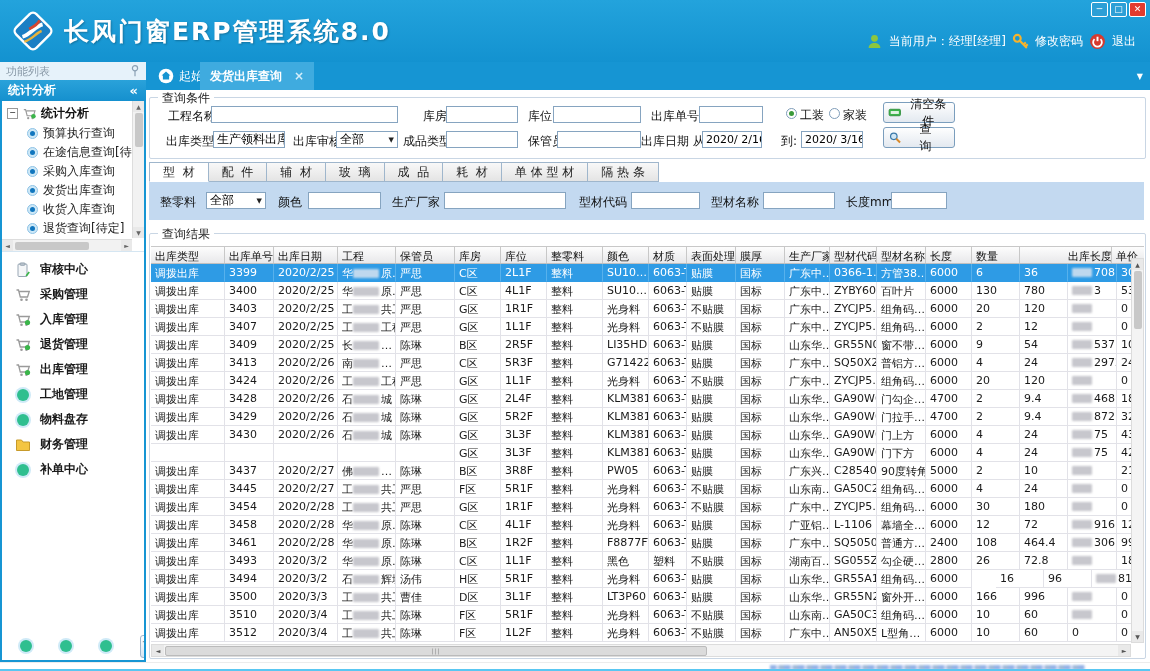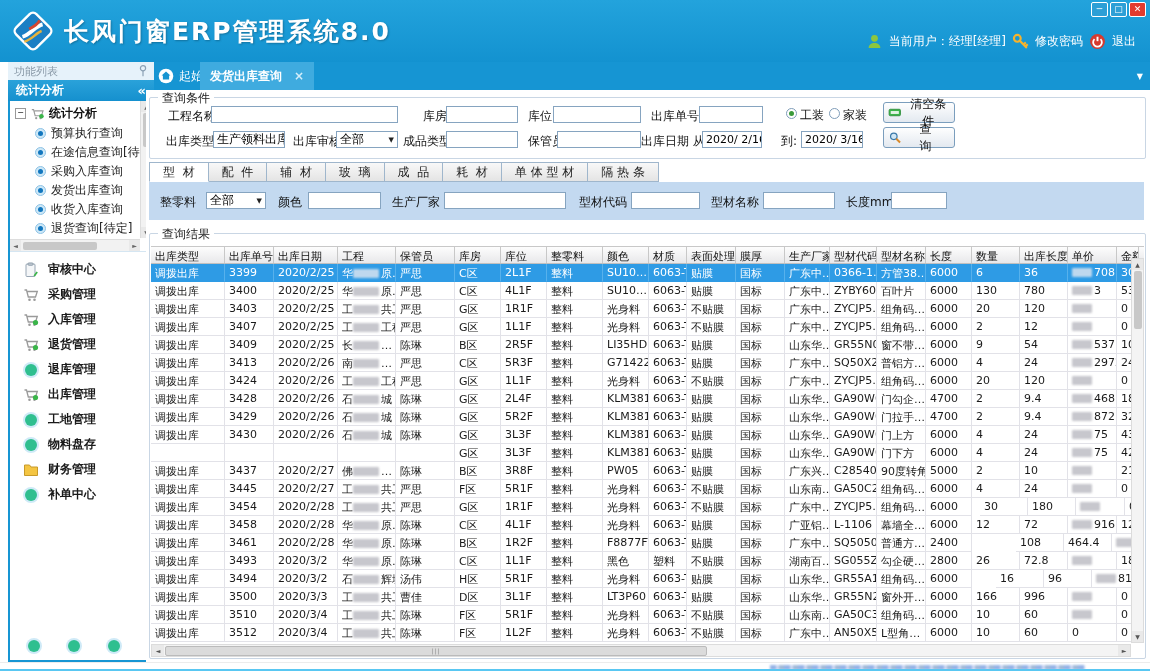--- a/index.html
+++ b/index.html
@@ -23,21 +23,21 @@
   
   .tabstrip{position:absolute;left:146px;top:62px;width:1004px;height:28px;background:#1695D3;}
   .ptab{position:absolute;top:0;height:28px;display:flex;align-items:center;gap:5px;color:#fff;font-size:12px;padding:0 10px;cursor:pointer;box-sizing:border-box;}
   .ptab.home{left:2px;}
   .ptab .ic{width:16px;height:16px;}
   .ptab.active{left:54px;background:#3FABDF;font-weight:bold;}
   .closex{margin-left:7px;color:#D5EEFA;font-size:12px;cursor:pointer;}
   .strip-caret{position:absolute;right:7px;top:10px;color:#fff;font-size:8px;cursor:pointer;}
 
   
-  .sidebar{position:absolute;left:8px;top:62px;width:146px;height:440px;background:#f97316;}
+  .sidebar{position:absolute;left:0;top:62px;width:146px;height:440px;background:#f97316;}
   .func-hd{height:18px;background:#E6F2FA;color:#8a9aa8;font-size:11px;display:flex;align-items:center;padding:0 6px;justify-content:space-between;}
   .func-hd .ic{width:10px;height:12px;}
   .stat-hd{height:21px;background:linear-gradient(#2AA2DA,#1590CE);color:#fff;font-weight:bold;font-size:12px;display:flex;align-items:center;padding:0 8px;justify-content:space-between;}
   .chev{font-size:13px;cursor:pointer;}
   .side-panel{box-sizing:border-box;position:absolute;left:0;top:39px;width:146px;height:561px;border:2px solid #1695D3;border-top:none;background:#fff;overflow:hidden;}
   .tree{position:relative;height:150px;border-bottom:1px solid #D5E6F2;overflow:hidden;background:#fff;}
   .tree-root{display:flex;align-items:center;gap:4px;padding:4px 0 2px 5px;font-weight:bold;font-size:12px;color:#111;}
   .tree-root .ic{width:15px;height:14px;}
   .expander{width:9px;height:9px;border:1px solid #999;background:#fff;font-size:8px;line-height:7px;text-align:center;color:#555;flex:none;}
   .titem{display:flex;align-items:center;gap:5px;height:19px;padding-left:25px;font-size:12px;color:#222;cursor:pointer;white-space:nowrap;}
@@ -271,24 +271,20 @@
               <svg viewBox="0 0 16 16">
                 <path d="M1.5 3h2l1.8 7h7.2l1.8-5.5H4.6" fill="none" stroke="#9a9a9a" stroke-width="1.3"></path>
                 <circle cx="6.5" cy="12.8" r="1.3" fill="#9a9a9a"></circle>
                 <circle cx="11.5" cy="12.8" r="1.3" fill="#9a9a9a"></circle>
                 <circle cx="12.5" cy="10.5" r="2.6" fill="#3BB54A"></circle>
               </svg>
             </span>
             <span class="slabel">退货管理</span>
           </div>
           <div class="sitem">
-            <span class="gdot"></span>
-            <span class="slabel">退库管理</span>
-          </div>
-          <div class="sitem">
             <span class="ic">
               <svg viewBox="0 0 16 16">
                 <path d="M1.5 3h2l1.8 7h7.2l1.8-5.5H4.6" fill="none" stroke="#9a9a9a" stroke-width="1.3"></path>
                 <circle cx="6.5" cy="12.8" r="1.3" fill="#9a9a9a"></circle>
                 <circle cx="11.5" cy="12.8" r="1.3" fill="#9a9a9a"></circle>
                 <circle cx="12.5" cy="10.5" r="2.6" fill="#3BB54A"></circle>
               </svg>
             </span>
             <span class="slabel">出库管理</span>
           </div>
@@ -434,21 +430,21 @@
             <div class="th" style="width: 56px;">整零料</div>
             <div class="th" style="width: 46px;">颜色</div>
             <div class="th" style="width: 38px;">材质</div>
             <div class="th" style="width: 49px;">表面处理</div>
             <div class="th" style="width: 49px;">膜厚</div>
             <div class="th" style="width: 45px;">生产厂家</div>
             <div class="th" style="width: 47px;">型材代码</div>
             <div class="th" style="width: 49px;">型材名称</div>
             <div class="th" style="width: 46px;">长度</div>
             <div class="th" style="width: 48px;">数量</div>
-            <div class="th" style="width: 48px;">出库长度</div>
+            <div class="th" style="width: 48px; margin-left: 44px;">出库长度</div>
             <div class="th" style="width: 49px;">单价</div>
             <div class="th" style="width: 22px;">金额</div>
           </div>
         <div id="tbody">
             <div class="tr sel">
               <div class="td" style="width: 74px;">调拨出库</div>
               <div class="td" style="width: 49px;">3399</div>
               <div class="td" style="width: 64px;">2020/2/25</div>
               <div class="td" style="width: 58px;"><span>华</span><span class="pix"></span><span>原…</span></div>
               <div class="td" style="width: 59px;">严思</div>
@@ -742,21 +738,21 @@
               <div class="td" style="width: 46px;">1R1F</div>
               <div class="td" style="width: 56px;">整料</div>
               <div class="td" style="width: 46px;">光身料</div>
               <div class="td" style="width: 38px;">6063-T5</div>
               <div class="td" style="width: 49px;">不贴膜</div>
               <div class="td" style="width: 49px;">国标</div>
               <div class="td" style="width: 45px;">广东中…</div>
               <div class="td" style="width: 47px;">ZYCJP5…</div>
               <div class="td" style="width: 49px;">组角码…</div>
               <div class="td" style="width: 46px;">6000</div>
-              <div class="td" style="width: 48px; margin-left: 8px;">30</div>
+              <div class="td" style="width: 48px;">30</div>
               <div class="td" style="width: 48px;">180</div>
               <div class="td" style="width: 49px;"><span class="pix sm"></span></div>
               <div class="td" style="width: 22px;">0</div>
             </div>
             <div class="tr">
               <div class="td" style="width: 74px;">调拨出库</div>
               <div class="td" style="width: 49px;">3458</div>
               <div class="td" style="width: 64px;">2020/2/28</div>
               <div class="td" style="width: 58px;"><span>华</span><span class="pix"></span><span>原…</span></div>
               <div class="td" style="width: 59px;">陈琳</div>
@@ -786,21 +782,21 @@
               <div class="td" style="width: 46px;">1R2F</div>
               <div class="td" style="width: 56px;">整料</div>
               <div class="td" style="width: 46px;">F8877FT</div>
               <div class="td" style="width: 38px;">6063-T5</div>
               <div class="td" style="width: 49px;">贴膜</div>
               <div class="td" style="width: 49px;">国标</div>
               <div class="td" style="width: 45px;">广东中…</div>
               <div class="td" style="width: 47px;">SQ5050T20</div>
               <div class="td" style="width: 49px;">普通方…</div>
               <div class="td" style="width: 46px;">2400</div>
-              <div class="td" style="width: 48px; margin-left: 44px;">108</div>
+              <div class="td" style="width: 48px;">108</div>
               <div class="td" style="width: 48px;">464.4</div>
               <div class="td" style="width: 49px;"><span class="pix sm"></span><span>306</span></div>
               <div class="td" style="width: 22px;">998</div>
             </div>
             <div class="tr">
               <div class="td" style="width: 74px;">调拨出库</div>
               <div class="td" style="width: 49px;">3493</div>
               <div class="td" style="width: 64px;">2020/3/2</div>
               <div class="td" style="width: 58px;"><span>华</span><span class="pix"></span><span>原…</span></div>
               <div class="td" style="width: 59px;">陈琳</div>

